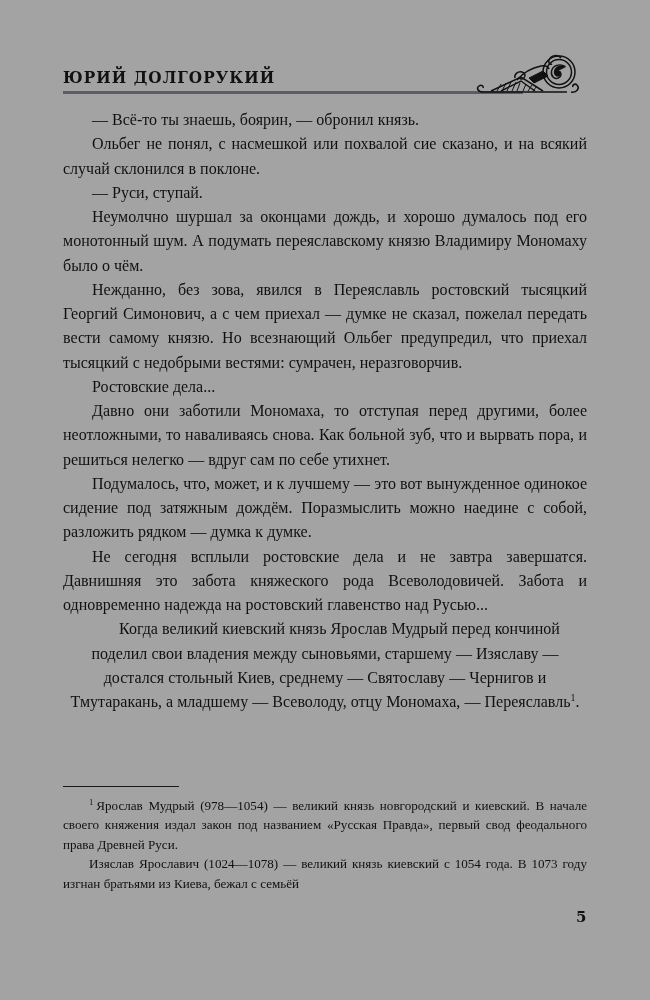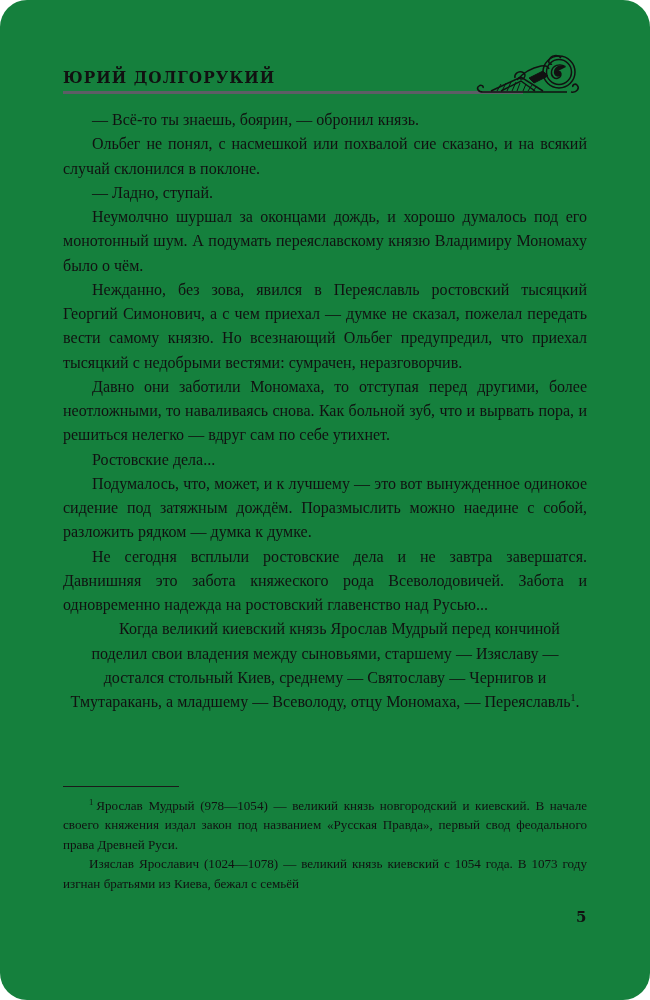--- a/index.html
+++ b/index.html
@@ -15,22 +15,21 @@
     font-family: "Liberation Serif", "DejaVu Serif", serif;
     color: #111111;
     position: relative;
   }
 
   .page {
     position: absolute;
     inset: 0;
     width: 650px;
     height: 1000px;
-    background: #15803d;
-    border-radius: 27px;
+    background: #a3a3a3;
   }
 
   
   .header {
     position: absolute;
     left: 63px;
     top: 48px;
     width: 524px;
     height: 46px;
   }
@@ -169,25 +168,25 @@
 
           <path d="M58 24l14-7 5 5-14 7z" fill="#111111" stroke="#111111" stroke-width="1"></path>
         </g>
       </svg>
     </div>
   </div>
 
   <div class="body-text">
     <p class="para">— Всё-то ты знаешь, боярин, — обронил князь.</p>
     <p class="para">Ольбег не понял, с насмешкой или похвалой сие сказано, и на всякий случай склонился в поклоне.</p>
-    <p class="para">— Ладно, ступай.</p>
+    <p class="para">— Руси, ступай.</p>
     <p class="para">Неумолчно шуршал за оконцами дождь, и хорошо думалось под его монотонный шум. А подумать переяславскому князю Владимиру Мономаху было о чём.</p>
     <p class="para">Нежданно, без зова, явился в Переяславль ростовский тысяцкий Георгий Симонович, а с чем приехал — думке не сказал, пожелал передать вести самому князю. Но всезнающий Ольбег предупредил, что приехал тысяцкий с недобрыми вестями: сумрачен, неразговорчив.</p>
+    <p class="para">Ростовские дела...</p>
     <p class="para">Давно они заботили Мономаха, то отступая перед другими, более неотложными, то наваливаясь снова. Как больной зуб, что и вырвать пора, и решиться нелегко — вдруг сам по себе утихнет.</p>
-    <p class="para">Ростовские дела...</p>
     <p class="para">Подумалось, что, может, и к лучшему — это вот вынужденное одинокое сидение под затяжным дождём. Поразмыслить можно наедине с собой, разложить рядком — думка к думке.</p>
     <p class="para">Не сегодня всплыли ростовские дела и не завтра завершатся. Давнишняя это забота княжеского рода Всеволодовичей. Забота и одновременно надежда на ростовский главенство над Русью...</p>
     <p class="para"><span>Когда великий киевский князь Ярослав Мудрый перед кончиной поделил свои владения между сыновьями, старшему — Изяславу — достался стольный Киев, среднему — Святославу — Чернигов и Тмутаракань, а младшему — Всеволоду, отцу Мономаха, — Переяславль</span><sup class="fn-ref">1</sup><span>.</span></p>
   </div>
 
   <div class="footnotes">
     <div class="fn-rule"></div>
     <p class="fn-para"><span class="fn-num">1</span><span>Ярослав Мудрый (978—1054) — великий князь новгородский и киевский. В начале своего княжения издал закон под названием «Русская Правда», первый свод феодального права Древней Руси.</span></p>
     <p class="fn-para"><span>Изяслав Ярославич (1024—1078) — великий князь киевский с 1054 года. В 1073 году изгнан братьями из Киева, бежал с семьёй</span></p>
   </div>

